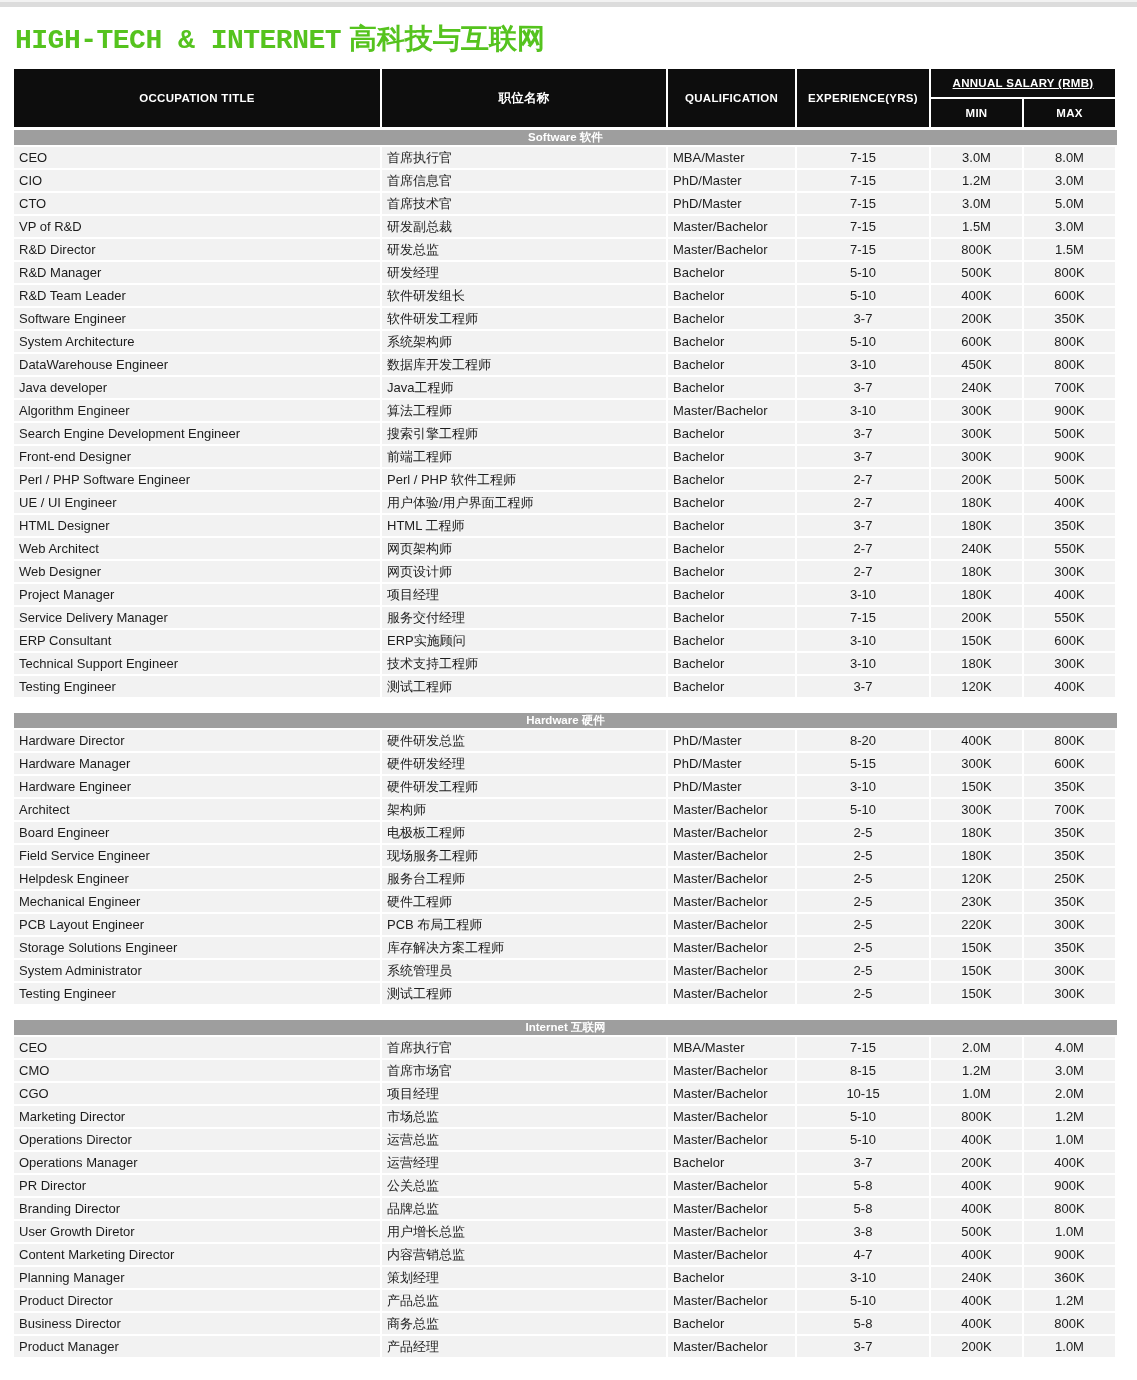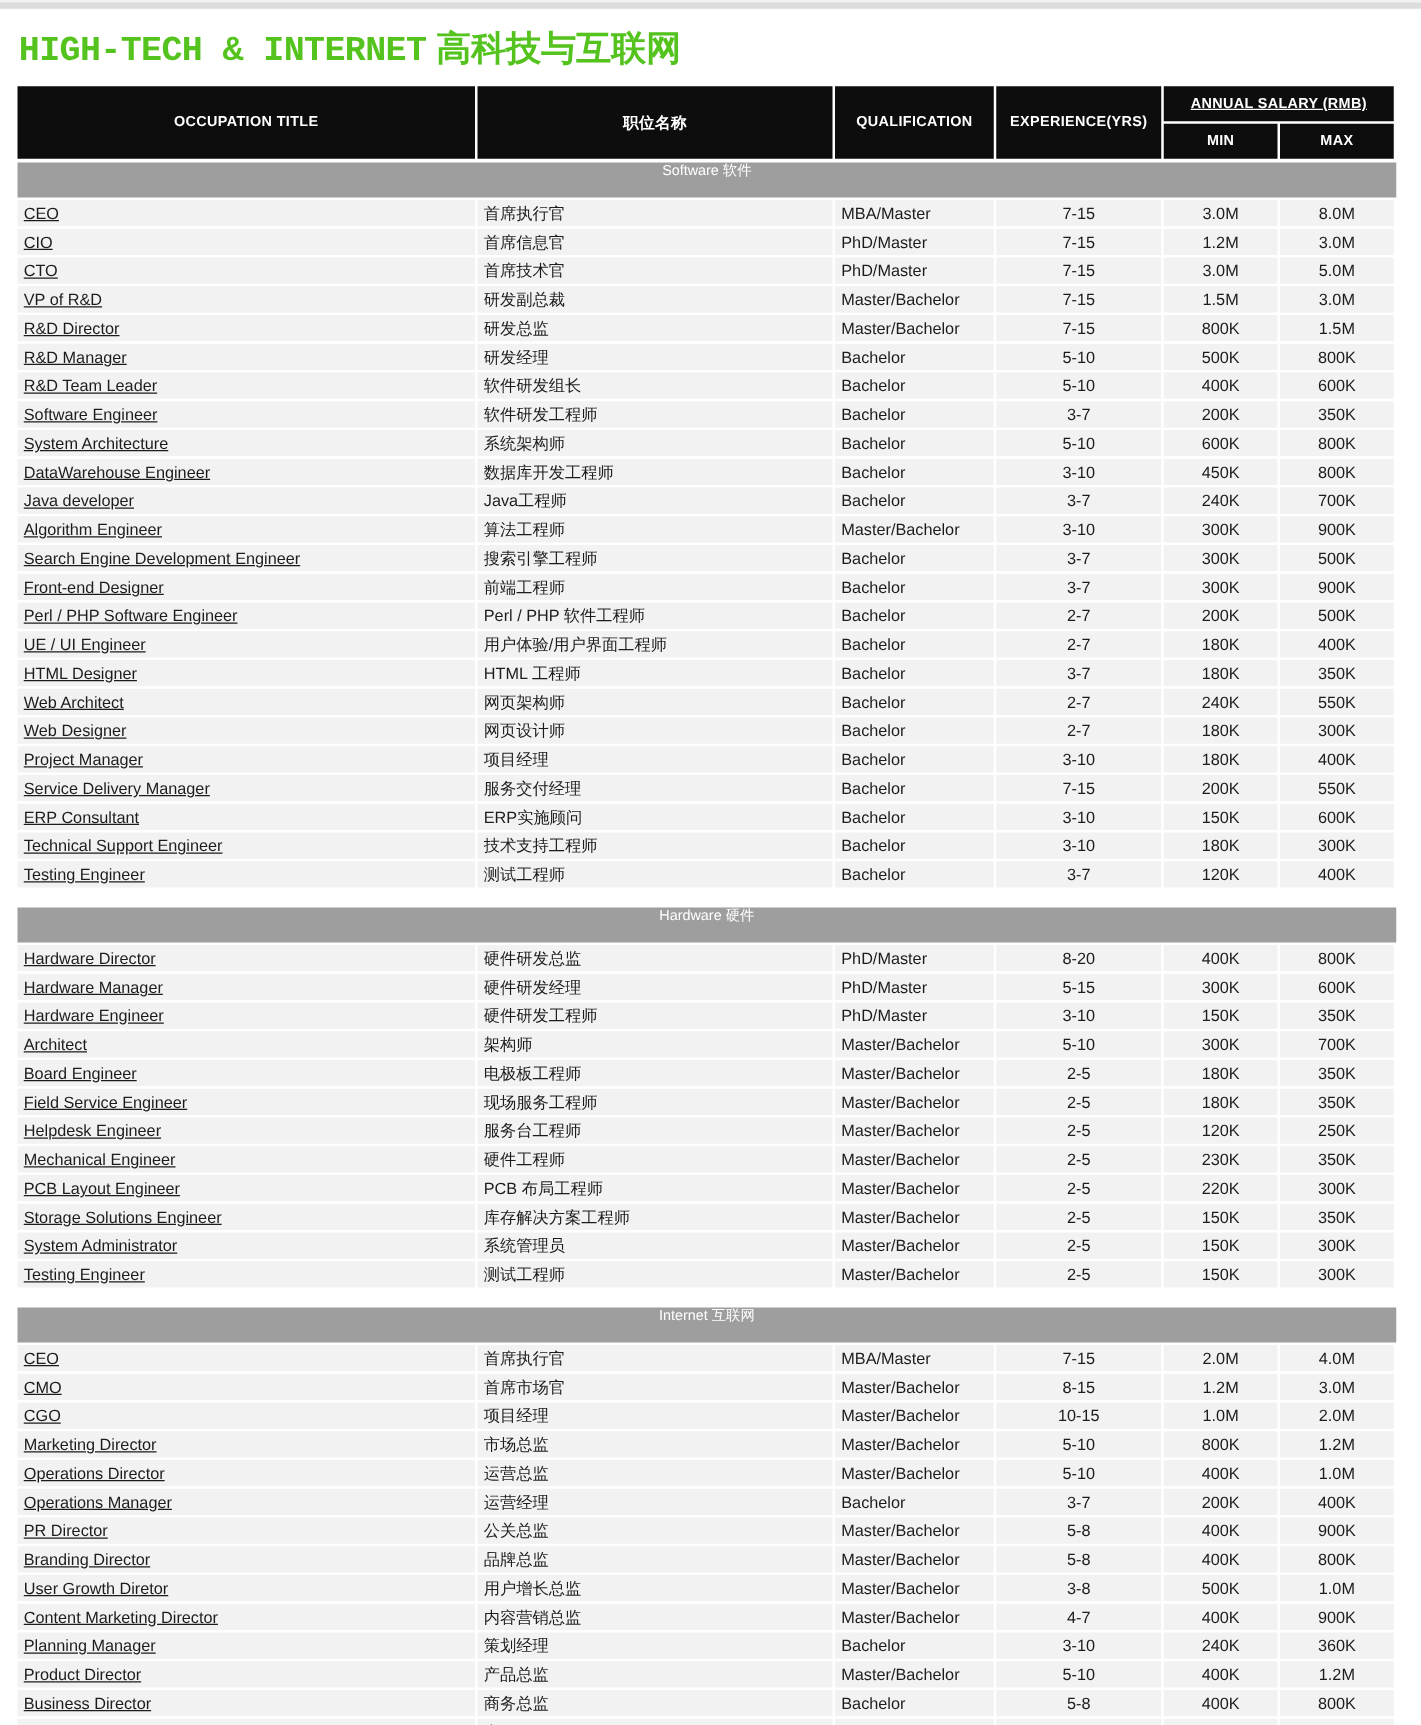--- a/index.html
+++ b/index.html
@@ -56,44 +56,44 @@
   .h-zh   { grid-column:2; grid-row:1/3; font-size:12.5px; }
   .h-qual { grid-column:3; grid-row:1/3; }
   .h-exp  { grid-column:4; grid-row:1/3; }
   .h-sal  { grid-column:5/7; grid-row:1;text-decoration:underline; }
   .h-min  { grid-column:5; grid-row:2; }
   .h-max  { grid-column:6; grid-row:2; }
 
   
   .section-bar {
     margin-top:3px;
-    height:28px;
+    height:15px;
     background:var(--section-bg,#9e9e9e);
     color:#ffffff;
     font-size:11.5px;
-    font-weight:normal;
+    font-weight:bold;
     line-height:15px;
     text-align:center;
   }
   .section-bar + .row { margin-top:2px; }
   .row + .section-bar { margin-top:16px; }
 
   
   .row {
     height:21px;
     margin-bottom:2px;
   }
   .cell {
     background:var(--row-bg,#f2f2f2);
     font-size:13px;
     line-height:21px;
     overflow:hidden;
     white-space:nowrap;
   }
-  .c-occ  { padding-left:5px;text-decoration:underline; }
+  .c-occ  { padding-left:5px; }
   .c-zh   { padding-left:5px; }
   .c-qual { padding-left:5px; }
   .c-exp, .c-min, .c-max { text-align:center; }
 </style>
 </head>
 <body style="--accent: #55c31e; --header-bg: #0d0d0d; --section-bg: #9e9e9e; --row-bg: #f2f2f2;">
 
 <div class="top-strip"></div>
 
 <h1 class="page-title"><span class="en">HIGH-TECH &amp; INTERNET</span><span class="zh">高科技与互联网</span></h1>

